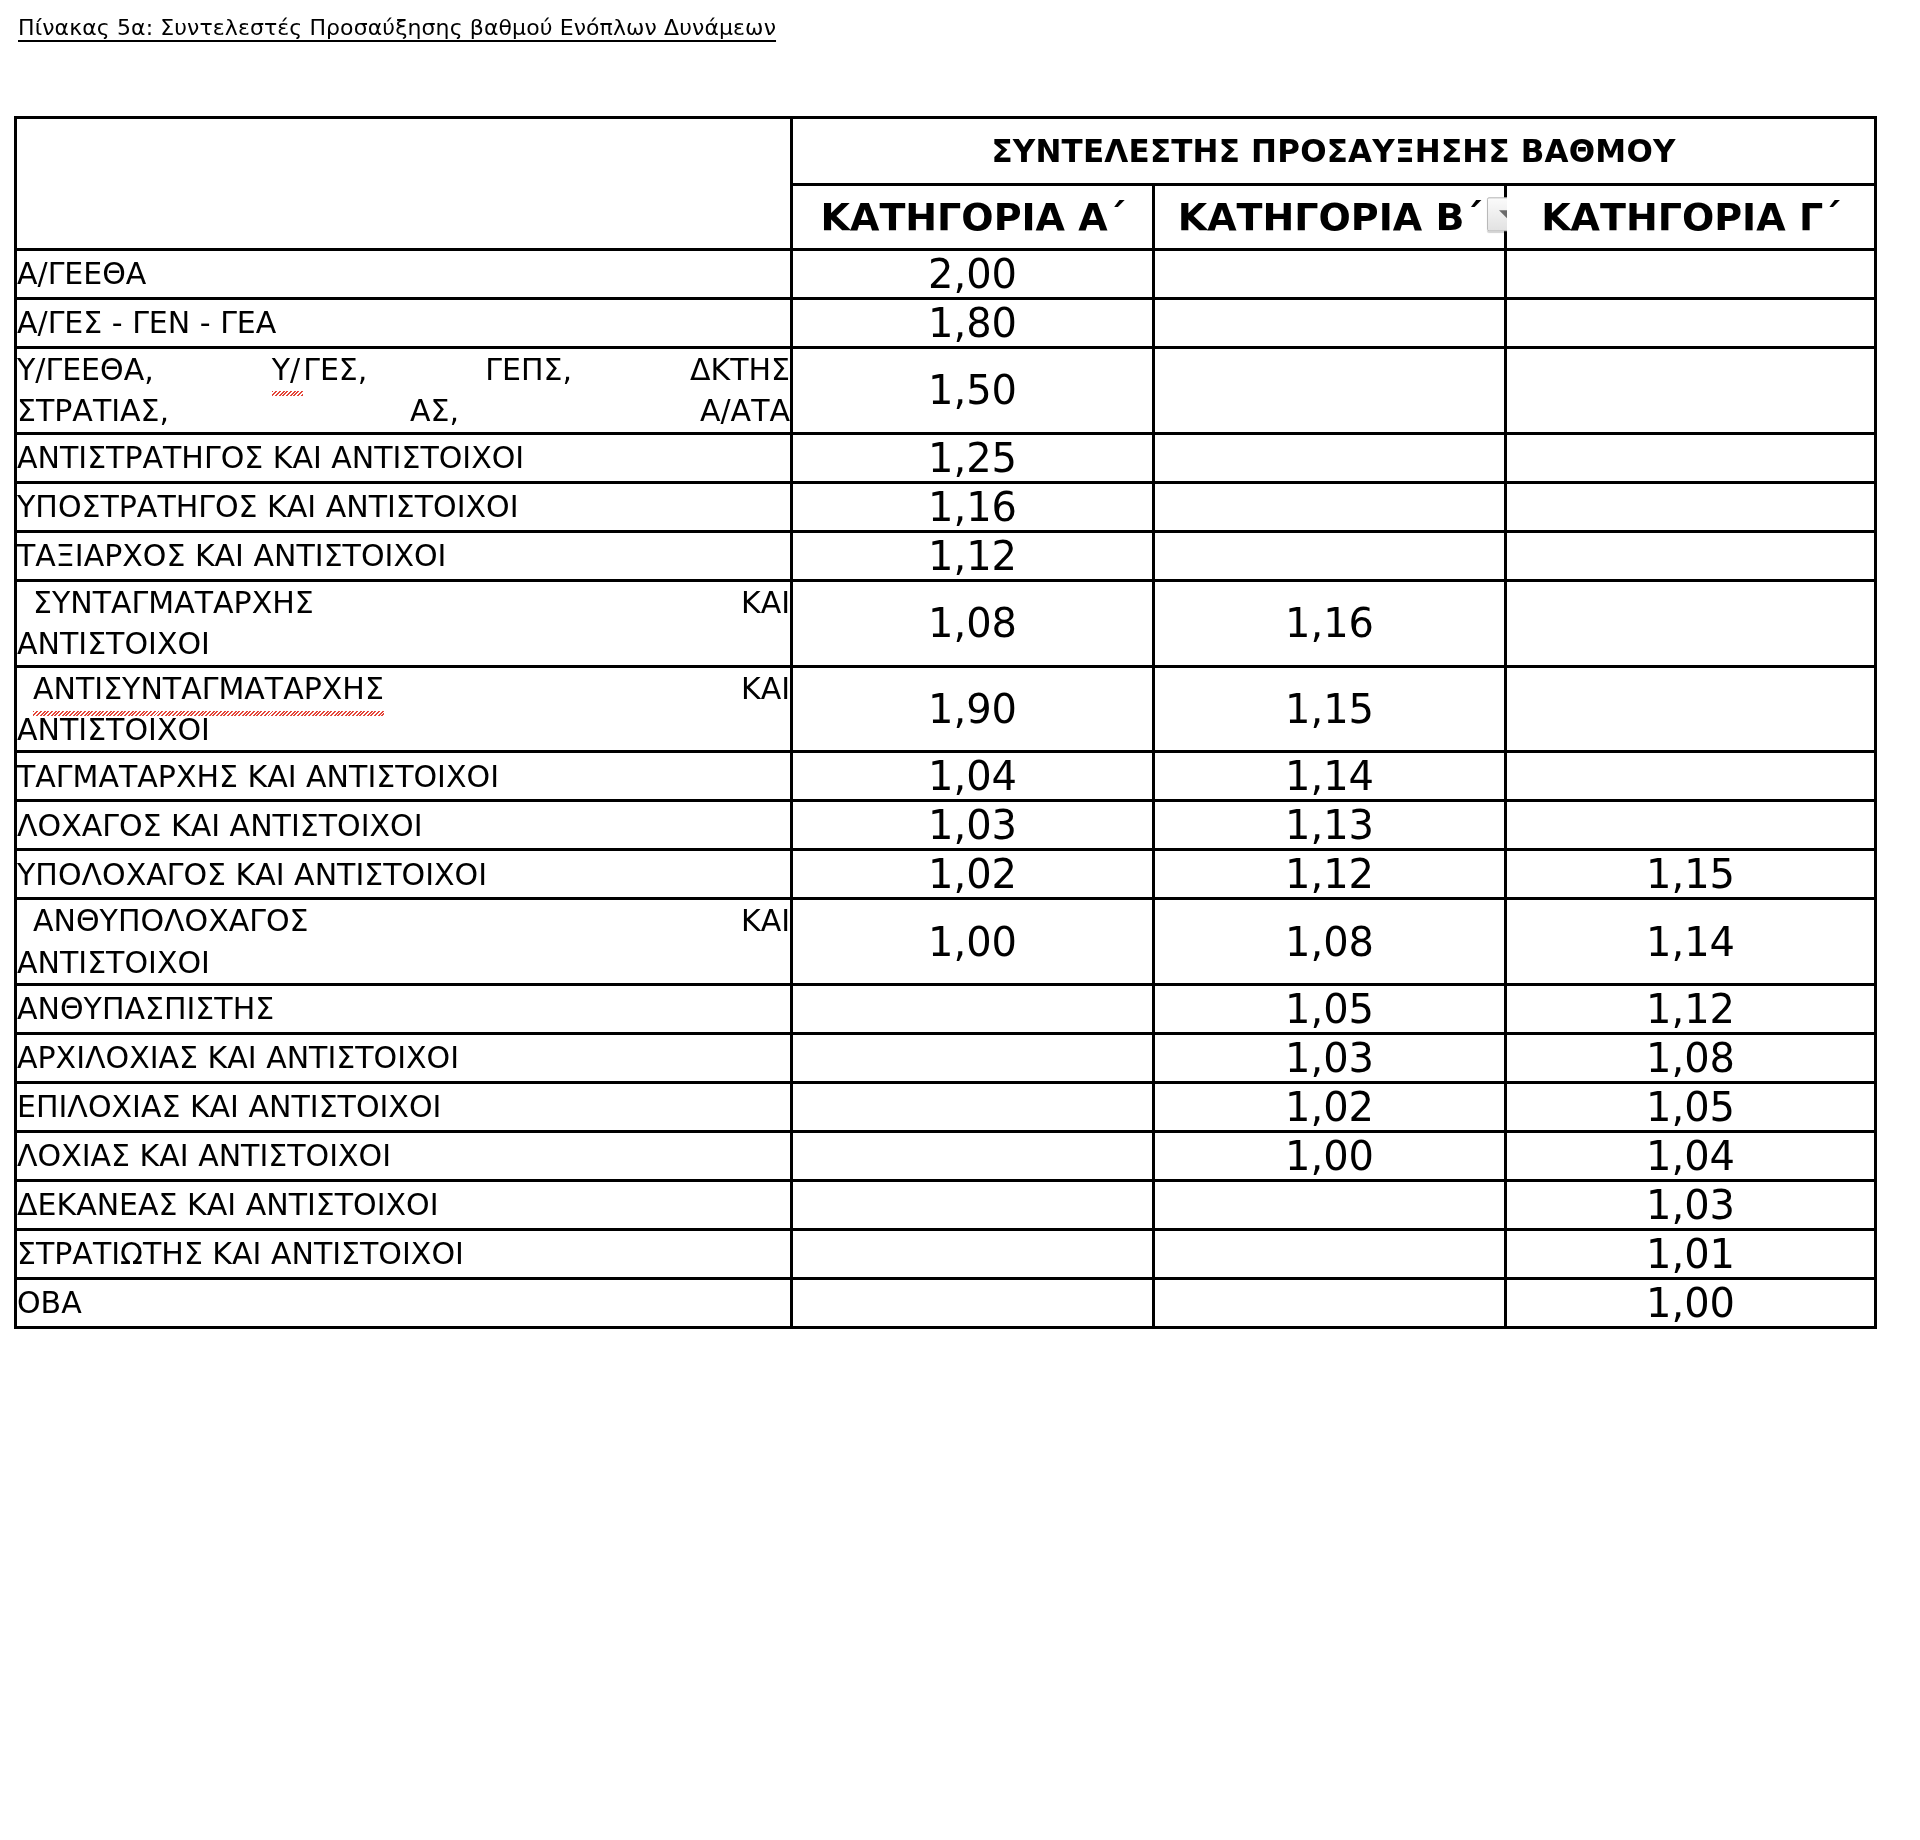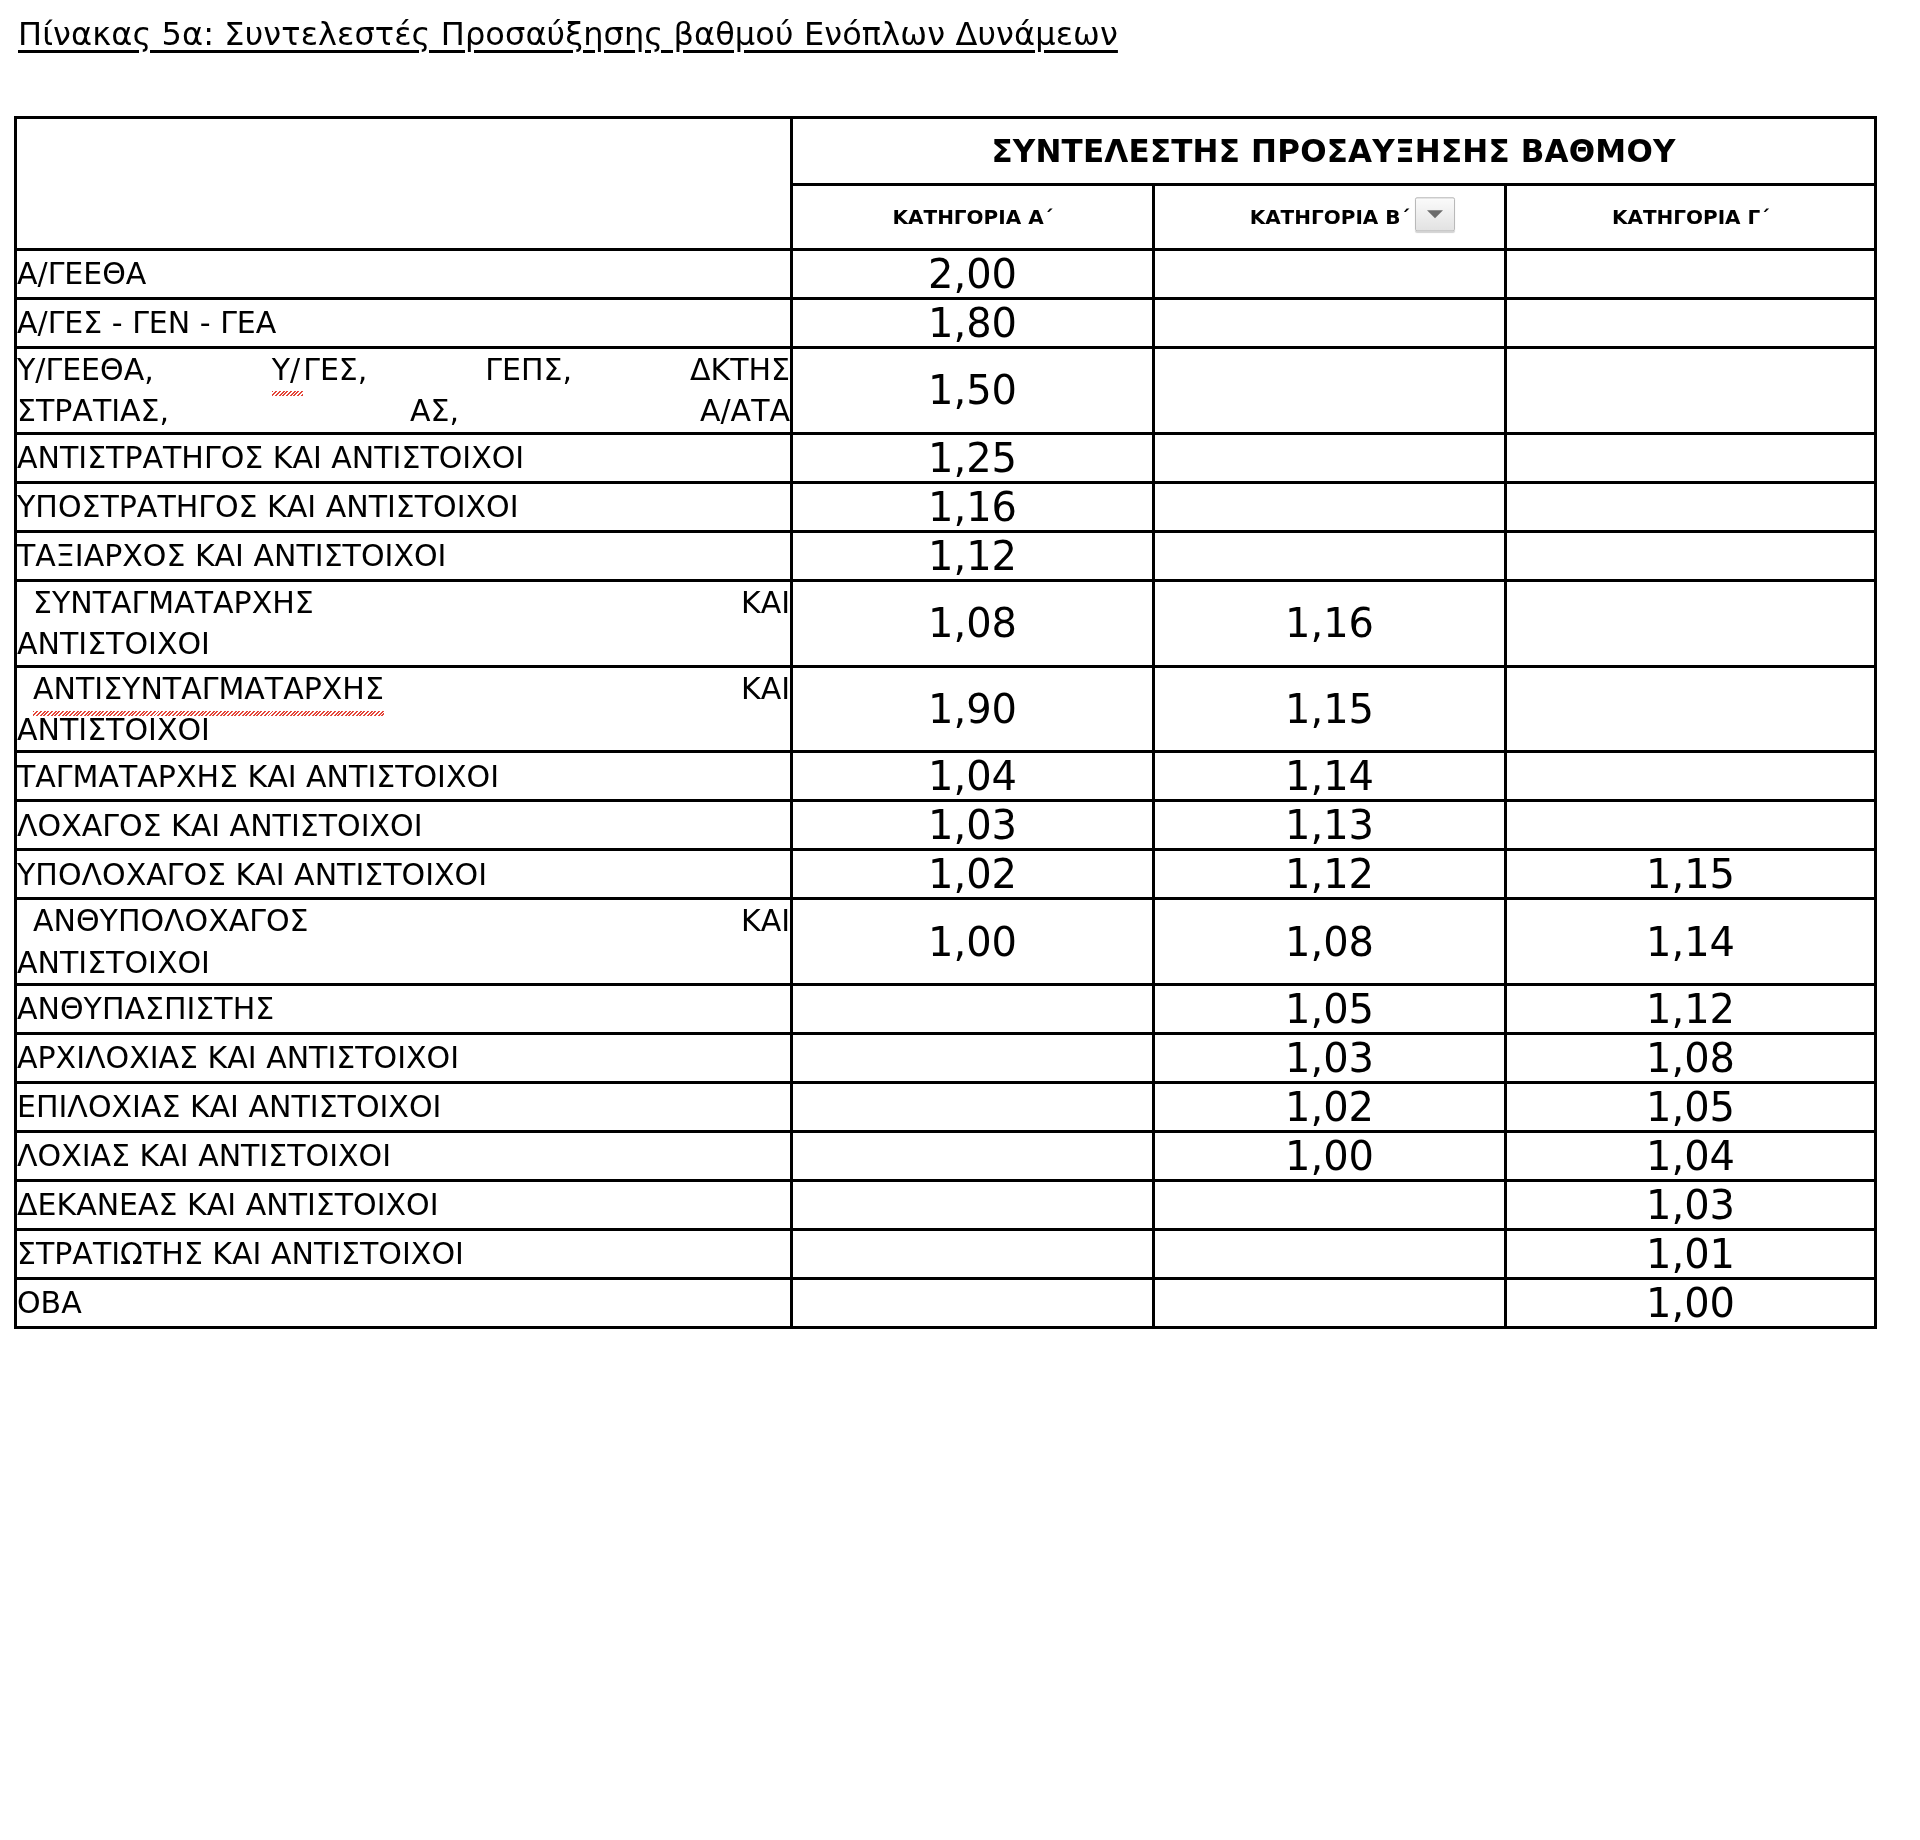--- a/index.html
+++ b/index.html
@@ -19,21 +19,21 @@
     position: relative;
     width: 1920px;
     height: 1840px;
     box-sizing: border-box;
     padding: 0;
   }
   .doc-title {
     position: absolute;
     left: 18px;
     top: 14px;
-    font-size: 32px;
+    font-size: 22px;
     line-height: 1.25;
     font-weight: 400;
     text-decoration: underline;
     text-underline-offset: 5px;
     letter-spacing: 0.1px;
     white-space: nowrap;
   }
   table.main-table {
     position: absolute;
     left: 14px;
@@ -64,21 +64,21 @@
     text-align: center;
     font-weight: bold;
     font-size: 31px;
     height: 64px;
     padding: 4px 0 6px 0;
     letter-spacing: 0.2px;
     white-space: nowrap;
   }
   .hdr-cat {
     font-weight: bold;
-    font-size: 20px;
+    font-size: 38px;
     height: 62px;
     padding: 4px 0 8px 0;
     position: relative;
     white-space: nowrap;
   }
   .hdr-cat .cat-inner {
     display: inline-block;
     position: relative;
   }
   .filter-icon {

